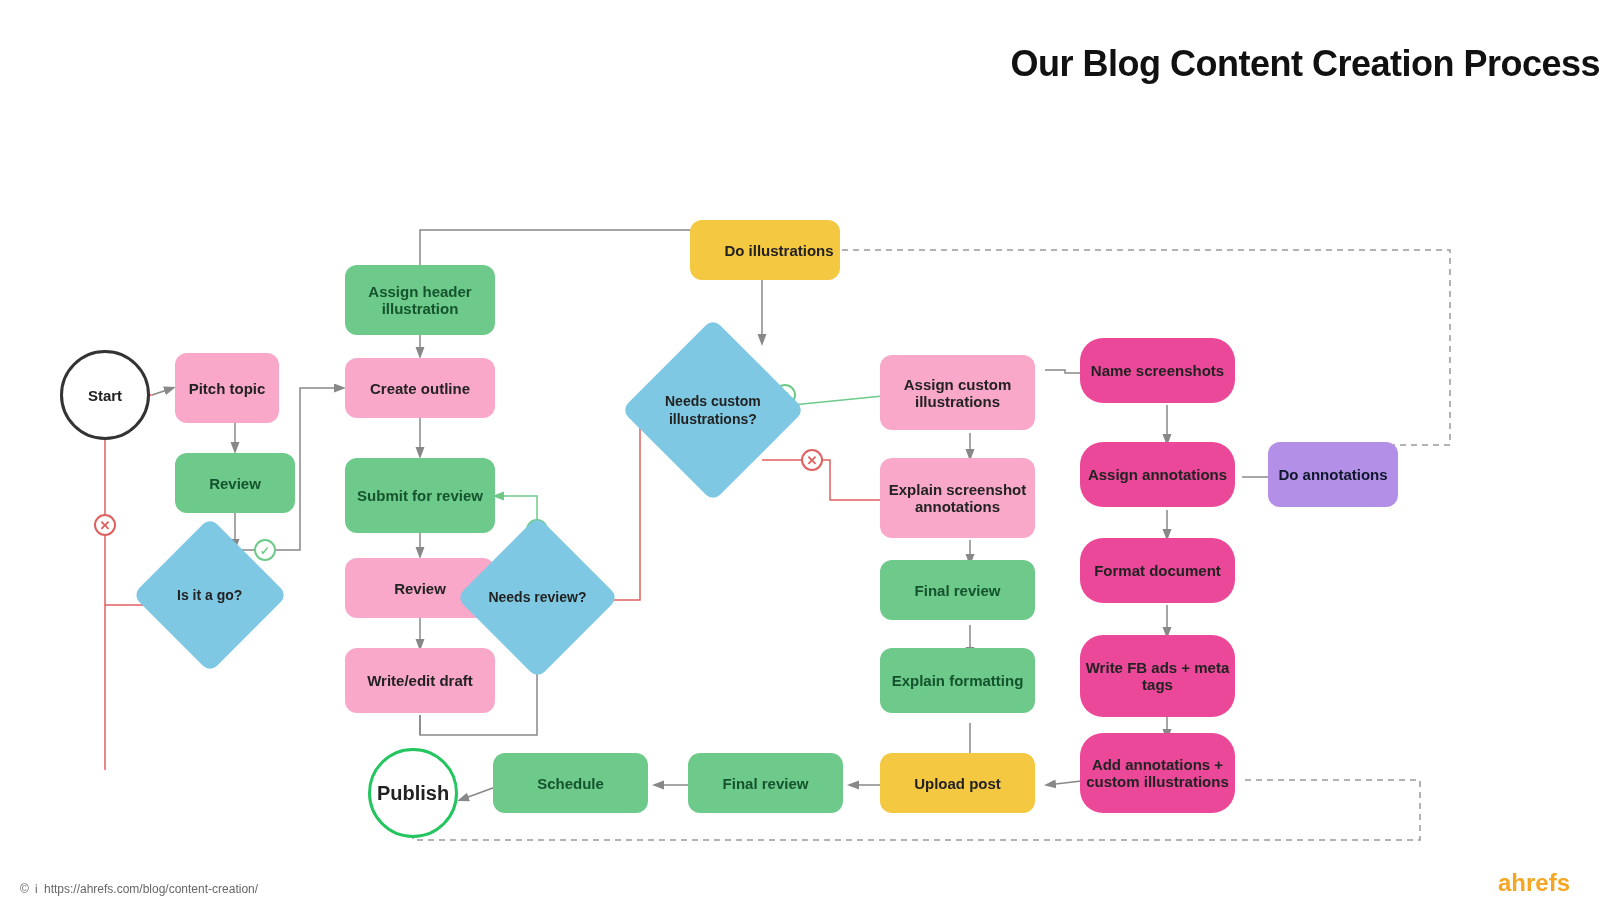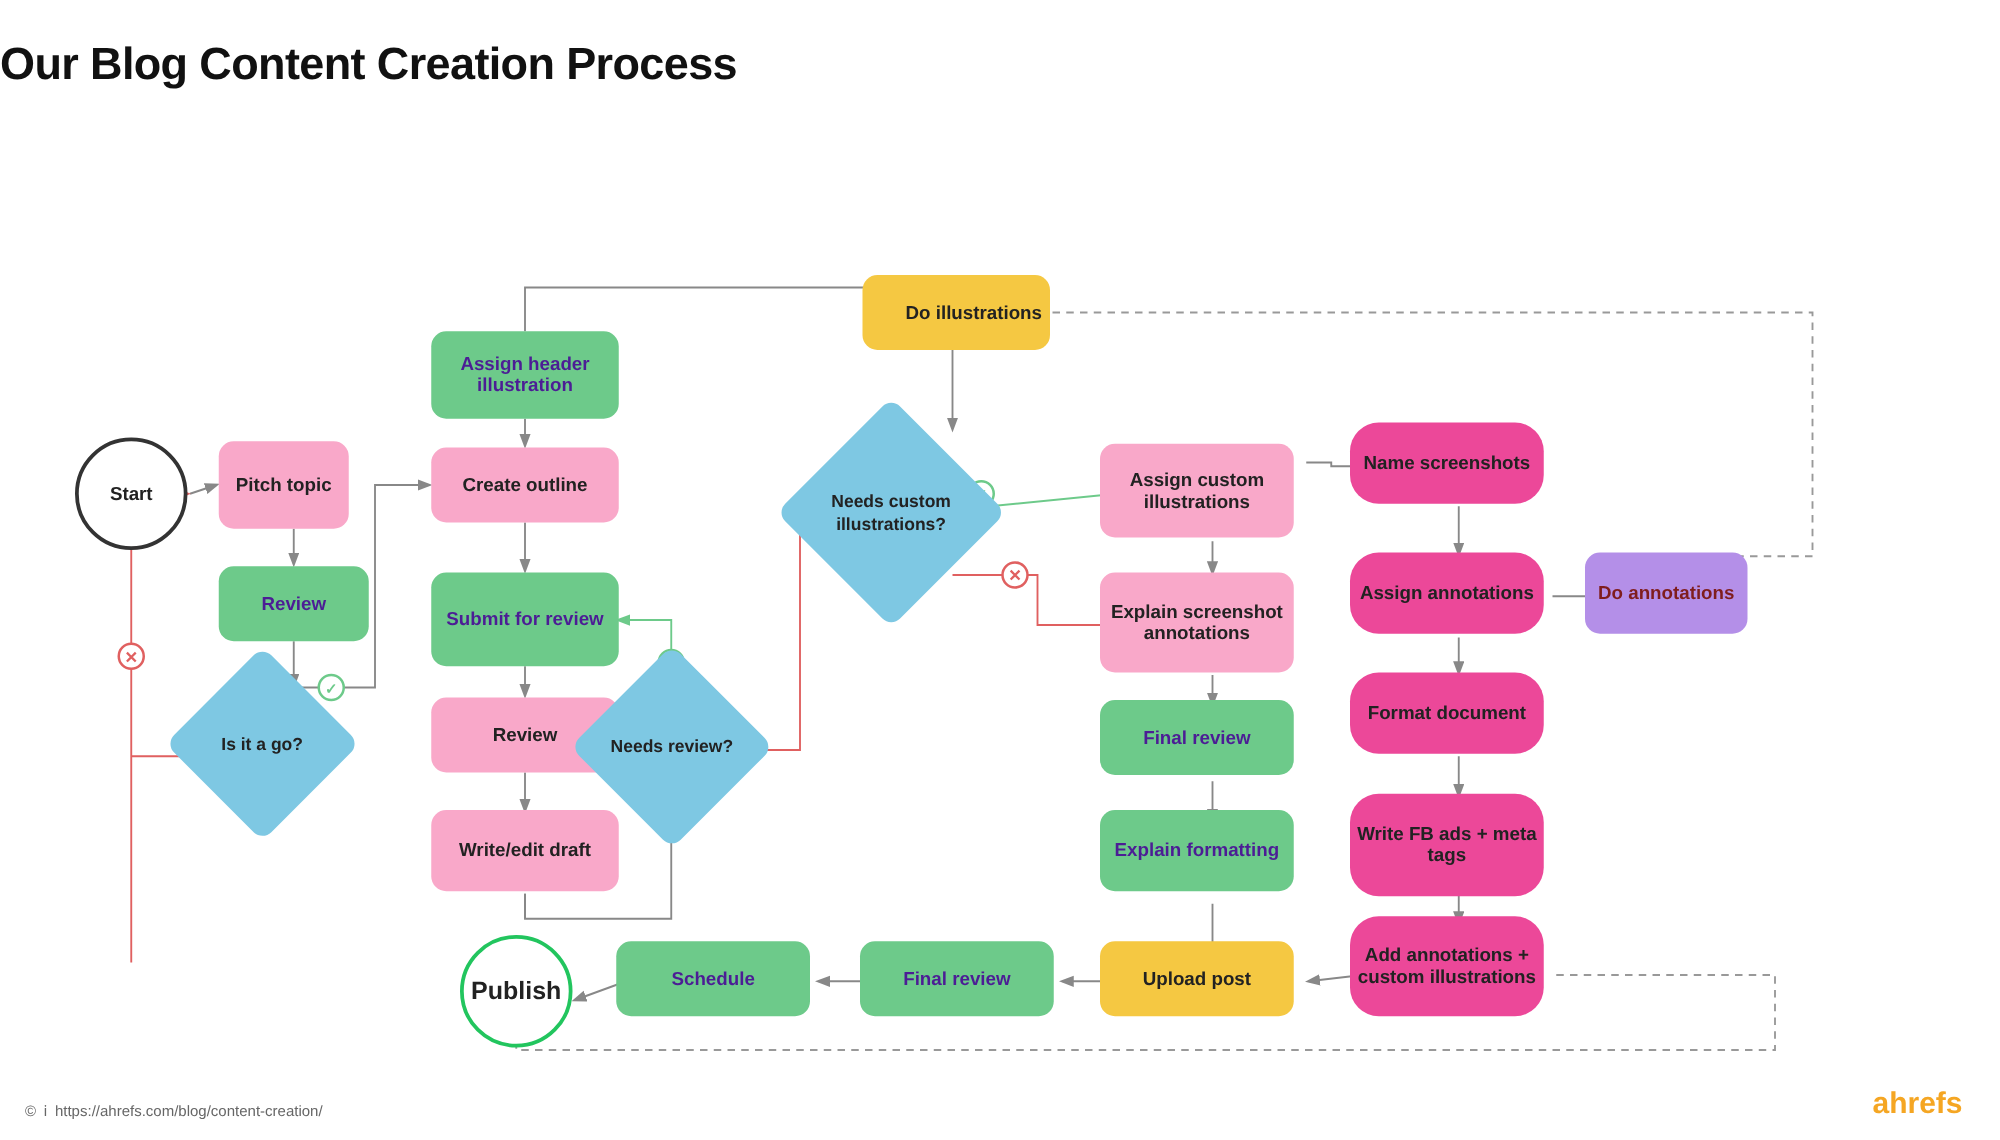--- a/index.html
+++ b/index.html
@@ -5,24 +5,24 @@
     * { box-sizing: border-box; margin: 0; padding: 0; }
     body {
       background: #fff;
       font-family: 'Arial', sans-serif;
       width: 1600px;
       height: 912px;
       overflow: hidden;
       position: relative;
     }
     .page-title {
-      text-align: left;
+      text-align: right;
       font-size: 36px;
       font-weight: 900;
-      padding-top: 30px;
+      padding-top: 43px;
       letter-spacing: -0.5px;
       color: #111;
     }
     .diagram-area {
       position: absolute;
       top: 90px;
       left: 0;
       width: 1600px;
       height: 820px;
     }
@@ -37,24 +37,24 @@
       font-weight: 700;
       color: #222;
       border-radius: 10px;
     }
     .node-circle {
       border-radius: 50%;
       border: 3px solid #333;
       background: #fff;
     }
     .node-pink { background: #f9a8c9; border-radius: 12px; }
-    .node-green { background: #6dca8a; border-radius: 12px; color: #4c1d95; }
+    .node-green { background: #6dca8a; border-radius: 12px; color: #14532d; }
     .node-yellow { background: #f5c842; border-radius: 12px; }
     .node-orange { background: #ec4899; border-radius: 23px; }
-    .node-purple { background: #b48fe8; border-radius: 12px; color: #7f1d1d; }
+    .node-purple { background: #b48fe8; border-radius: 12px; color: #0f172a; }
     .node-diamond {
       background: #7ec8e3;
       transform: rotate(45deg);
     }
     .node-diamond .diamond-text {
       transform: rotate(-45deg);
       font-size: 14px;
       font-weight: 700;
       color: #222;
       text-align: center;

